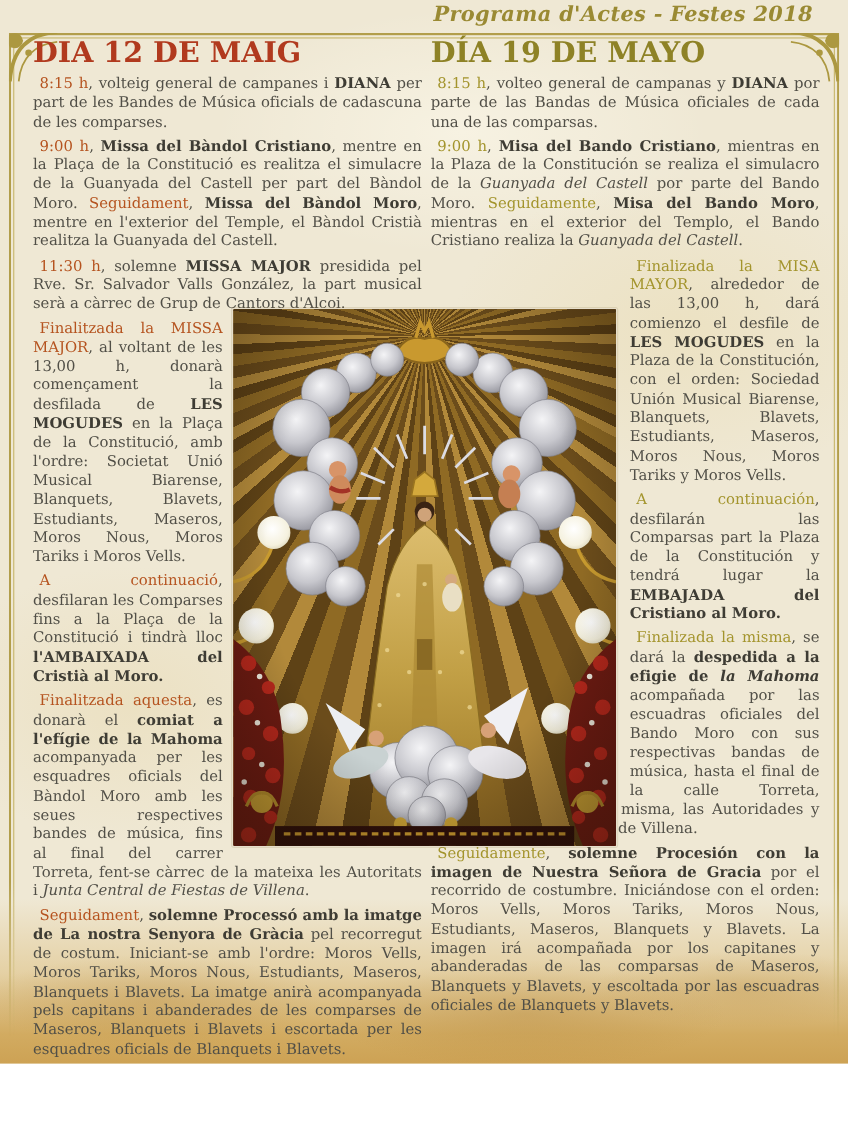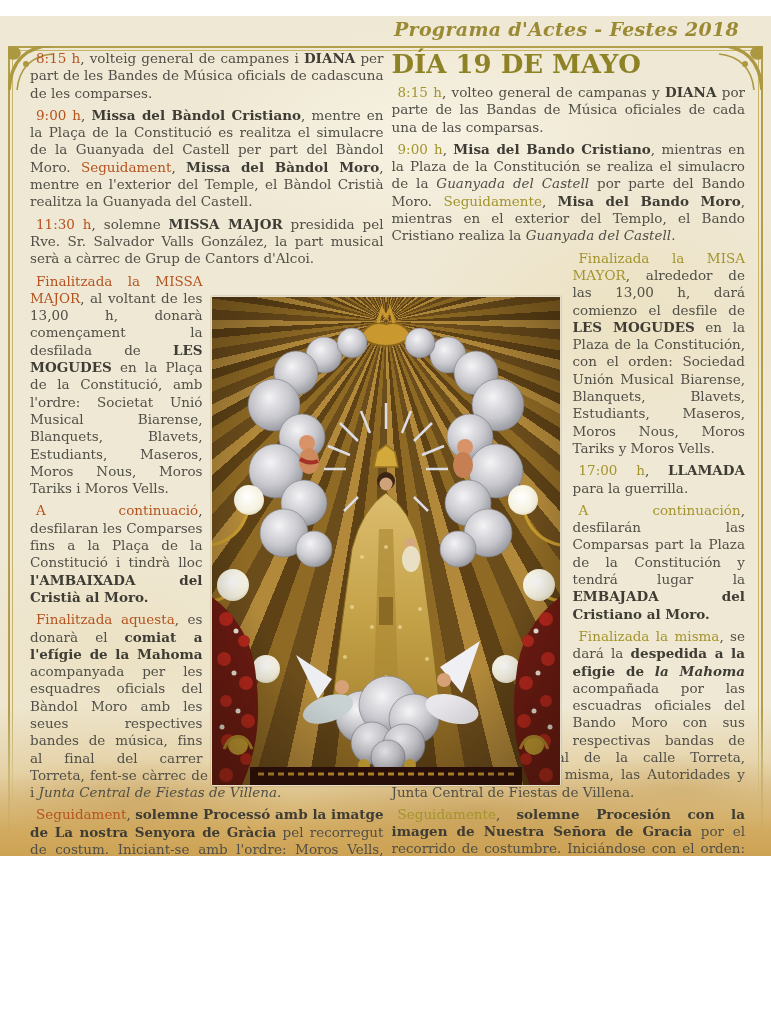--- a/index.html
+++ b/index.html
@@ -1,22 +1,22 @@
 <!DOCTYPE html>
 <html><head>
 <meta charset="utf-8">
 <style>
   html,body{margin:0;padding:0;}
   body{width:771px;height:1024px;overflow:hidden;font-family:"DejaVu Serif",serif;}
-  #page{position:relative;width:771px;height:840px;overflow:hidden;
+  #page{position:relative;width:771px;height:967px;overflow:hidden;
     background:
       radial-gradient(ellipse 300px 200px at 620px 300px, rgba(226,205,140,.25), rgba(0,0,0,0) 70%),
       radial-gradient(ellipse 260px 180px at 120px 640px, rgba(222,198,130,.22), rgba(0,0,0,0) 70%),
       radial-gradient(ellipse 320px 160px at 420px 120px, rgba(255,252,240,.5), rgba(0,0,0,0) 70%),
-      #efe8d4; margin-top: 16px;}
+      #efe8d4;}
   
   .bottom-band{position:absolute;left:0;right:0;bottom:0;height:150px;z-index:0;
     background:
       radial-gradient(ellipse 220px 60px at 18% 62%, rgba(183,139,64,.35), rgba(0,0,0,0) 70%),
       radial-gradient(ellipse 260px 70px at 62% 70%, rgba(176,130,56,.3), rgba(0,0,0,0) 70%),
       radial-gradient(ellipse 200px 50px at 88% 55%, rgba(186,142,66,.32), rgba(0,0,0,0) 70%),
       linear-gradient(180deg, rgba(216,180,106,0) 0%, rgba(216,180,106,.45) 45%, #d2ab61 82%, #cda254 100%);}
   
   .frame{position:absolute;left:8px;right:8px;top:30px;bottom:-4px;z-index:1;pointer-events:none;
     -webkit-mask-image:linear-gradient(180deg,#000 82%,transparent 97%);
@@ -77,34 +77,34 @@
     <svg class="corner tr" viewBox="0 0 50 50">
       <path d="M48,3 C22,5 7,18 5,48" fill="none" stroke="#ac9840" stroke-width="3.5"></path>
       <path d="M48,12 C28,14 15,26 13,48" fill="none" stroke="#ac9840" stroke-width="1.6"></path>
       <path d="M5,5 q10,-3 12,6 q-2,9 -12,6 q-4,-6 0,-12" fill="#ac9840"></path>
       <circle cx="22" cy="22" r="3" fill="#ac9840"></circle>
     </svg>
   </div>
 
   <div class="columns">
     <div class="col" lang="ca" style="--acc: #b5531f; --title-color: #b13a1e;">
+      <h2>DIA 12 DE MAIG</h2>
     <p><span class="r-time">8:15 h</span><span class="r-p">, volteig general de campanes i </span><span class="r-b">DIANA</span><span class="r-p"> per part de les Bandes de Música oficials de cadascuna de les comparses.</span></p>
         <p><span class="r-time">9:00 h</span><span class="r-p">, </span><span class="r-b">Missa del Bàndol Cristiano</span><span class="r-p">, mentre en la Plaça de la Constitució es realitza el simulacre de la Guanyada del Castell per part del Bàndol Moro. </span><span class="r-acc">Seguidament</span><span class="r-p">, </span><span class="r-b">Missa del Bàndol Moro</span><span class="r-p">, mentre en l'exterior del Temple, el Bàndol Cristià realitza la Guanyada del Castell.</span></p>
         <p><span class="r-time">11:30 h</span><span class="r-p">, solemne </span><span class="r-b">MISSA MAJOR</span><span class="r-p"> presidida pel Rve. Sr. Salvador Valls González, la part musical serà a càrrec de Grup de Cantors d'Alcoi.</span></p>
         <p><span class="spacer left"></span><span class="r-acc">Finalitzada la MISSA MAJOR</span><span class="r-p">, al voltant de les 13,00 h, donarà començament la desfilada de </span><span class="r-b">LES MOGUDES</span><span class="r-p"> en la Plaça de la Constitució, amb l'ordre: Societat Unió Musical Biarense, Blanquets, Blavets, Estudiants, Maseros, Moros Nous, Moros Tariks i Moros Vells.</span></p>
         <p><span class="r-acc">A continuació</span><span class="r-p">, desfilaran les Comparses fins a la Plaça de la Constitució i tindrà lloc </span><span class="r-b">l'AMBAIXADA del Cristià al Moro.</span></p>
         <p><span class="r-acc">Finalitzada aquesta</span><span class="r-p">, es donarà el </span><span class="r-b">comiat a l'efígie de la Mahoma</span><span class="r-p"> acompanyada per les esquadres oficials del Bàndol Moro amb les seues respectives bandes de música, fins al final del carrer Torreta, fent-se càrrec de la mateixa les Autoritats i </span><span class="r-i">Junta Central de Fiestas de Villena</span><span class="r-p">.</span></p>
         <p><span class="r-acc">Seguidament</span><span class="r-p">, </span><span class="r-b">solemne Processó amb la imatge de La nostra Senyora de Gràcia</span><span class="r-p"> pel recorregut de costum. Iniciant-se amb l'ordre: Moros Vells, Moros Tariks, Moros Nous, Estudiants, Maseros, Blanquets i Blavets. La imatge anirà acompanyada pels capitans i abanderades de les comparses de Maseros, Blanquets i Blavets i escortada per les esquadres oficials de Blanquets i Blavets.</span></p>
       </div>
     <div class="col" lang="es" style="--acc: #a3942c; --title-color: #8e8226;">
       <h2>DÍA 19 DE MAYO</h2>
     <p><span class="r-time">8:15 h</span><span class="r-p">, volteo general de campanas y </span><span class="r-b">DIANA</span><span class="r-p"> por parte de las Bandas de Música oficiales de cada una de las comparsas.</span></p>
         <p><span class="r-time">9:00 h</span><span class="r-p">, </span><span class="r-b">Misa del Bando Cristiano</span><span class="r-p">, mientras en la Plaza de la Constitución se realiza el simulacro de la </span><span class="r-i">Guanyada del Castell</span><span class="r-p"> por parte del Bando Moro. </span><span class="r-acc">Seguidamente</span><span class="r-p">, </span><span class="r-b">Misa del Bando Moro</span><span class="r-p">, mientras en el exterior del Templo, el Bando Cristiano realiza la </span><span class="r-i">Guanyada del Castell</span><span class="r-p">.</span></p>
         <p><span class="spacer right"></span><span class="r-acc">Finalizada la MISA MAYOR</span><span class="r-p">, alrededor de las 13,00 h, dará comienzo el desfile de </span><span class="r-b">LES MOGUDES</span><span class="r-p"> en la Plaza de la Constitución, con el orden: Sociedad Unión Musical Biarense, Blanquets, Blavets, Estudiants, Maseros, Moros Nous, Moros Tariks y Moros Vells.</span></p>
-        <p><span class="r-time">17:00 h</span><span class="r-p">, </span><span class="r-b">LLAMADA</span><span class="r-p"> para la guerrilla.</span></p>
         <p><span class="r-acc">A continuación</span><span class="r-p">, desfilarán las Comparsas part la Plaza de la Constitución y tendrá lugar la </span><span class="r-b">EMBAJADA del Cristiano al Moro.</span></p>
         <p><span class="r-acc">Finalizada la misma</span><span class="r-p">, se dará la </span><span class="r-b">despedida a la efigie de </span><span class="r-bi">la Mahoma</span><span class="r-p"> acompañada por las escuadras oficiales del Bando Moro con sus respectivas bandas de música, hasta el final de la calle Torreta, haciéndose cargo de la misma, las Autoridades y Junta Central de Fiestas de Villena.</span></p>
         <p><span class="r-acc">Seguidamente</span><span class="r-p">, </span><span class="r-b">solemne Procesión con la imagen de Nuestra Señora de Gracia</span><span class="r-p"> por el recorrido de costumbre. Iniciándose con el orden: Moros Vells, Moros Tariks, Moros Nous, Estudiants, Maseros, Blanquets y Blavets. La imagen irá acompañada por los capitanes y abanderadas de las comparsas de Maseros, Blanquets y Blavets, y escoltada por las escuadras oficiales de Blanquets y Blavets.</span></p>
       </div>
   </div>
 
   <div class="photo">
     <div class="rays"></div>
     <svg viewBox="0 0 348 488">
       <defs>

